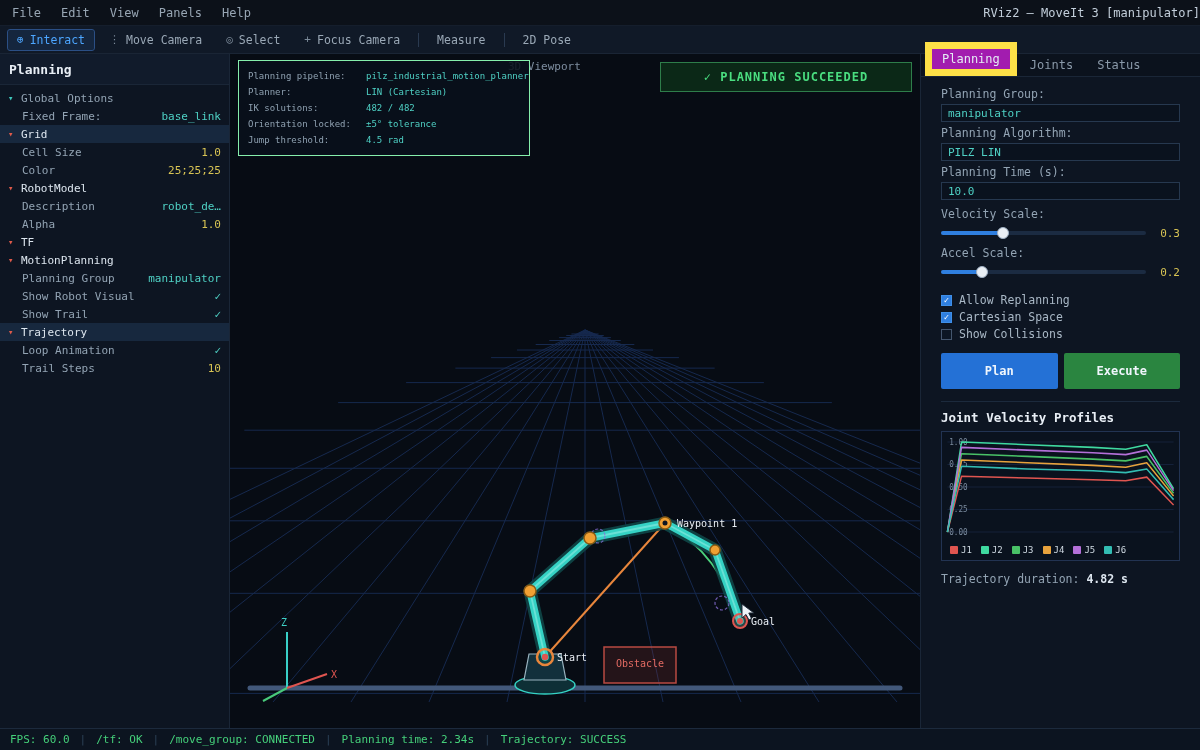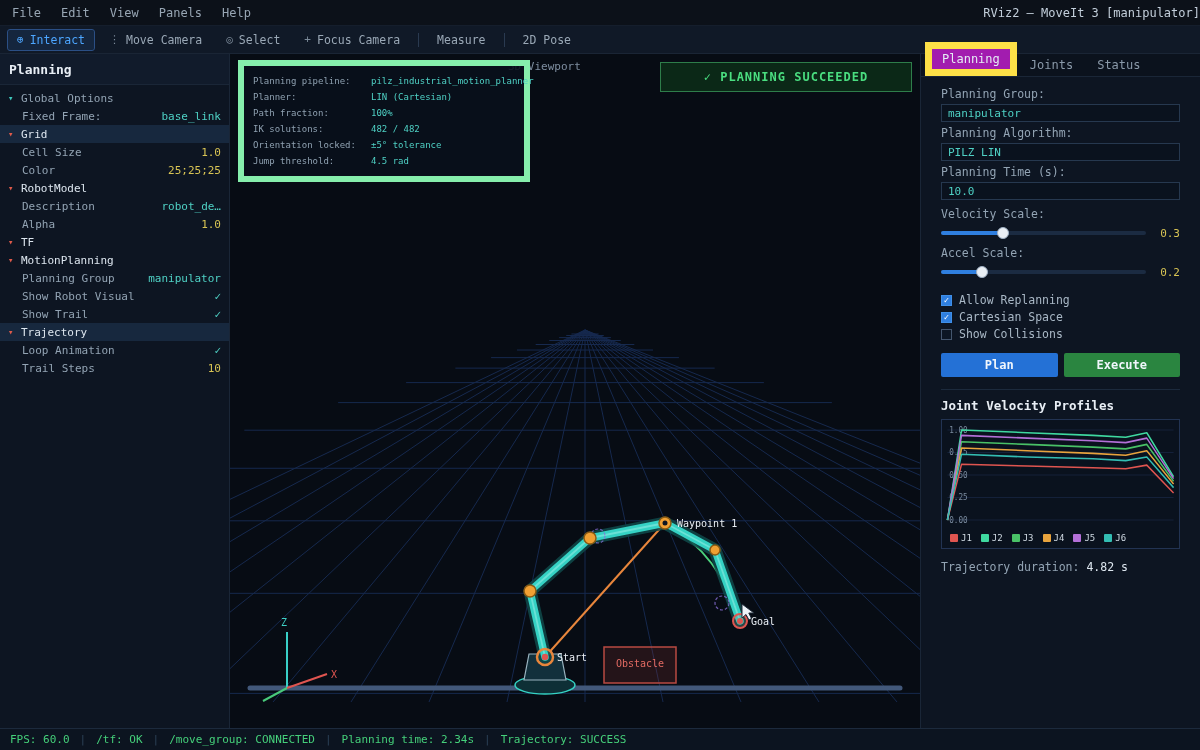--- a/index.html
+++ b/index.html
@@ -43,21 +43,21 @@
   .dval.teal{color:#4fd1c5}
   .dval.yellow{color:#d8c454}
 
   
   .viewport{flex:1;position:relative;background:#070c14;overflow:hidden}
   .vp-svg{position:absolute;inset:0;width:100%;height:100%}
   .grid line{stroke:#16294e;stroke-width:1}
   .ground-edge{stroke:#42587a;stroke-width:5;stroke-linecap:round}
   .vp-title{position:absolute;top:6px;left:278px;font-size:11px;color:#7e8ea0}
   .overlay{position:absolute;top:6px;left:8px;width:292px;background:rgba(9,16,27,0.88);
-    border:6px solid #86efac;padding:7px 9px;font-size:9px;line-height:16px}
+    border:1px solid #86efac;padding:7px 9px;font-size:9px;line-height:16px}
   .orow{display:flex}
   .olabel{width:118px;color:#8fa1b1;flex:0 0 auto}
   .ovalue{color:#4fd1c5}
   .banner{position:absolute;top:8px;left:430px;width:252px;height:30px;background:#0b2817;
     border:1px solid #2e7d4a;color:#4ade80;font-size:12px;font-weight:bold;letter-spacing:1px;
     display:flex;align-items:center;justify-content:center}
   .vp-svg text{font-family:"DejaVu Sans Mono",monospace}
   .marker-label{fill:#e9eef4;font-size:10px}
   .axis-z{fill:#3fd0c6;font-size:10px}
   .axis-x{fill:#e05550;font-size:10px}
@@ -94,35 +94,35 @@
   .track{flex:1;height:4px;background:#1b2b42;border-radius:2px;position:relative}
   .fill{position:absolute;left:0;top:0;height:100%;background:#2f7fe0;border-radius:2px}
   .knob{position:absolute;top:50%;transform:translate(-50%,-50%);width:12px;height:12px;
     border-radius:50%;background:#e9eef4;border:1px solid #9fb0c4}
   .sval{width:26px;text-align:right;font-size:11px;color:#d8c454}
   .cbrow{display:flex;align-items:center;gap:7px;height:16px;margin:1px 0;font-size:11.5px;color:#a9b8c6}
   .cb{width:11px;height:11px;border:1px solid #44566e;background:#0c1624;display:flex;
     align-items:center;justify-content:center;font-size:9px;color:#fff;flex:0 0 auto}
   .cb.on{background:#2f7fe0;border-color:#3f8fe8}
   .btn-row{display:flex;gap:6px;margin:10px 0 2px}
-  .btn{flex:1;height:24px;border:none;font:bold 12px "DejaVu Sans Mono",monospace;
+  .btn{flex:1;height:36px;border:none;font:bold 12px "DejaVu Sans Mono",monospace;
     color:#f0f6fc;border-radius:2px;cursor:pointer}
   .btn.plan{background:#2471d6}
   .btn.exec{background:#2a8540}
   .divider{height:1px;background:#1c2a3d;margin:10px 0 8px}
   .chart-title{font-size:12.5px;font-weight:bold;color:#e8eef5;margin-bottom:6px}
   .chart-box{position:relative;height:130px;background:#0a121e;border:1px solid #223352;flex:0 0 auto}
   .chart-box svg{position:absolute;inset:0;width:100%;height:100%}
   .cgrid{stroke:#15233c;stroke-width:1}
   .ctick{fill:#7b8ca0;font-size:8.5px}
   .legend{position:absolute;left:8px;bottom:5px;display:flex;gap:9px;align-items:center}
   .litem{display:flex;gap:3px;align-items:center;font-size:9px;color:#cfd9e2}
   .lsw{width:8px;height:8px;border-radius:1px}
   .rfooter{margin-top:10px;font-size:11.5px;color:#93a4b4;line-height:17px}
-  .rfooter b{color:#dde6ef;font-weight:normal}
+  .rfooter b{color:#dde6ef;font-weight:bold}
 
   
   .statusbar{height:22px;background:#0c1420;border-top:1px solid #1c2a3d;display:flex;
     align-items:center;padding:0 10px;font-size:11px;color:#45d07a;gap:10px;flex:0 0 auto}
   .ssep{color:#2c4258}
 </style>
 </head>
 <body>
 
 <div class="app">
@@ -333,24 +333,20 @@
         <div>
             <div class="orow">
               <span class="olabel">Planning pipeline:</span>
               <span class="ovalue">pilz_industrial_motion_planner</span>
             </div>
             <div class="orow">
               <span class="olabel">Planner:</span>
               <span class="ovalue">LIN (Cartesian)</span>
             </div>
             <div class="orow">
-              <span class="olabel">Path fraction:</span>
-              <span class="ovalue">100%</span>
-            </div>
-            <div class="orow">
               <span class="olabel">IK solutions:</span>
               <span class="ovalue">482 / 482</span>
             </div>
             <div class="orow">
               <span class="olabel">Orientation locked:</span>
               <span class="ovalue">±5° tolerance</span>
             </div>
             <div class="orow">
               <span class="olabel">Jump threshold:</span>
               <span class="ovalue">4.5 rad</span>

